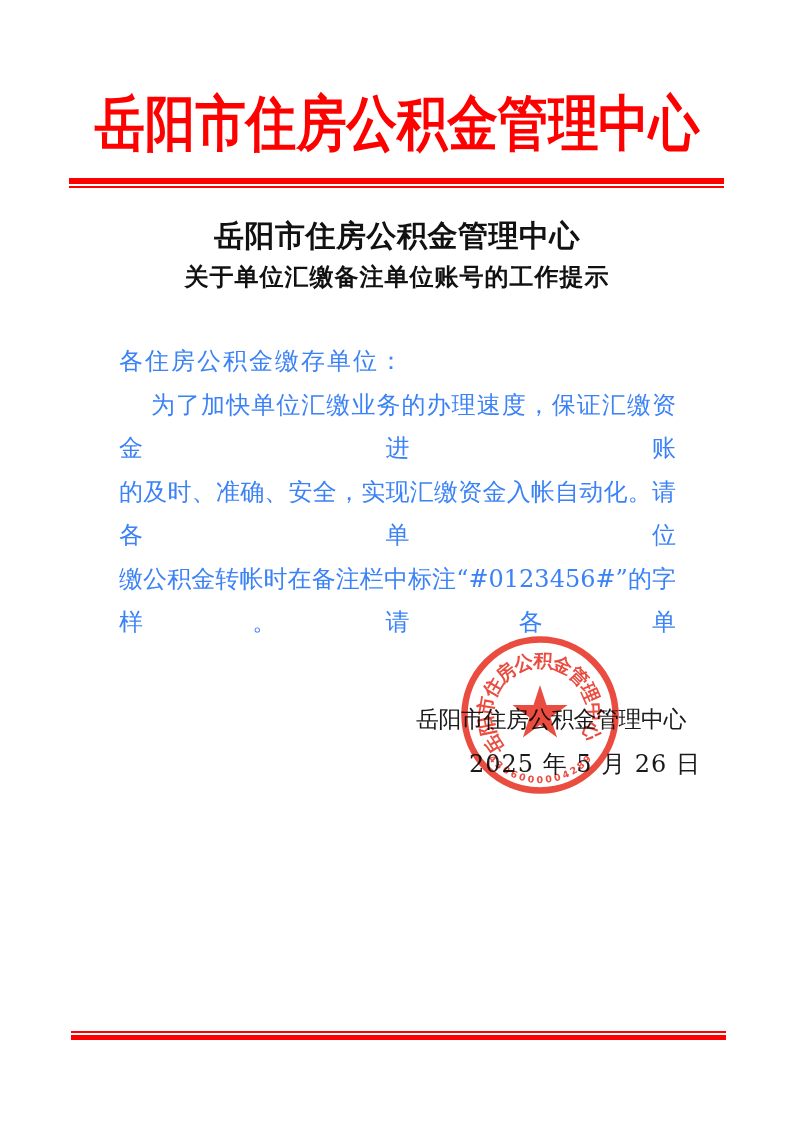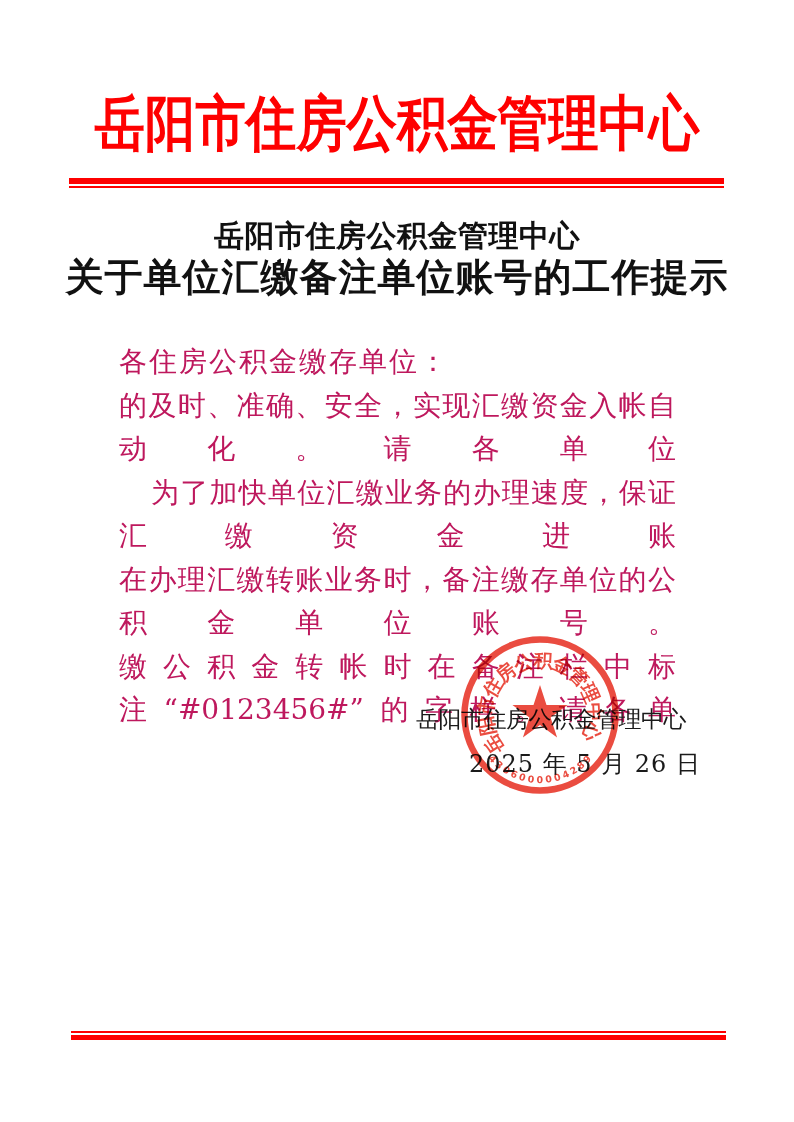--- a/index.html
+++ b/index.html
@@ -47,30 +47,30 @@
   .doc-title {
     position: absolute;
     top: 216px;
     left: 0;
     width: 794px;
     text-align: center;
     color: #111111;
     font-weight: bold;
   }
   .doc-title .t1 { font-size: 30px; line-height: 40px; letter-spacing: 0.5px; }
-  .doc-title .t2 { font-size: 38px; line-height: 42px; letter-spacing: 1px; }
+  .doc-title .t2 { font-size: 24px; line-height: 42px; letter-spacing: 1px; }
 
   
   .body-text {
     position: absolute;
     top: 340px;
     left: 119px;
     width: 557px;
-    color: #be185d;
-    font-size: 28px;
+    color: #3b82f6;
+    font-size: 24px;
   }
   .body-text .line {
     line-height: 43.5px;
     letter-spacing: 2px;
     white-space: nowrap;
   }
   .body-text .line.fill {
     white-space: normal;
     text-align: justify;
     text-align-last: justify;
@@ -117,23 +117,22 @@
     <div class="thin"></div>
   </div>
 
   <div class="doc-title">
     <div class="t1">岳阳市住房公积金管理中心</div>
     <div class="t2">关于单位汇缴备注单位账号的工作提示</div>
   </div>
 
   <div class="body-text">
     <div class="line">各住房公积金缴存单位：</div>
+    <div class="line fill indent">为了加快单位汇缴业务的办理速度，保证汇缴资金进账</div>
     <div class="line fill">的及时、准确、安全，实现汇缴资金入帐自动化。请各单位</div>
-    <div class="line fill indent">为了加快单位汇缴业务的办理速度，保证汇缴资金进账</div>
-    <div class="line fill">在办理汇缴转账业务时，备注缴存单位的公积金单位账号。</div>
     <div class="line fill">缴公积金转帐时在备注栏中标注“#0123456#”的字样。请各单</div>
   </div>
 
   <div class="signature">
     <div class="name">岳阳市住房公积金管理中心</div>
     <div class="date">2025 年 5 月 26 日</div>
   </div>
 
   <div class="stamp">
     <svg width="170" height="170" viewBox="-85 -85 170 170" xmlns="http://www.w3.org/2000/svg">

